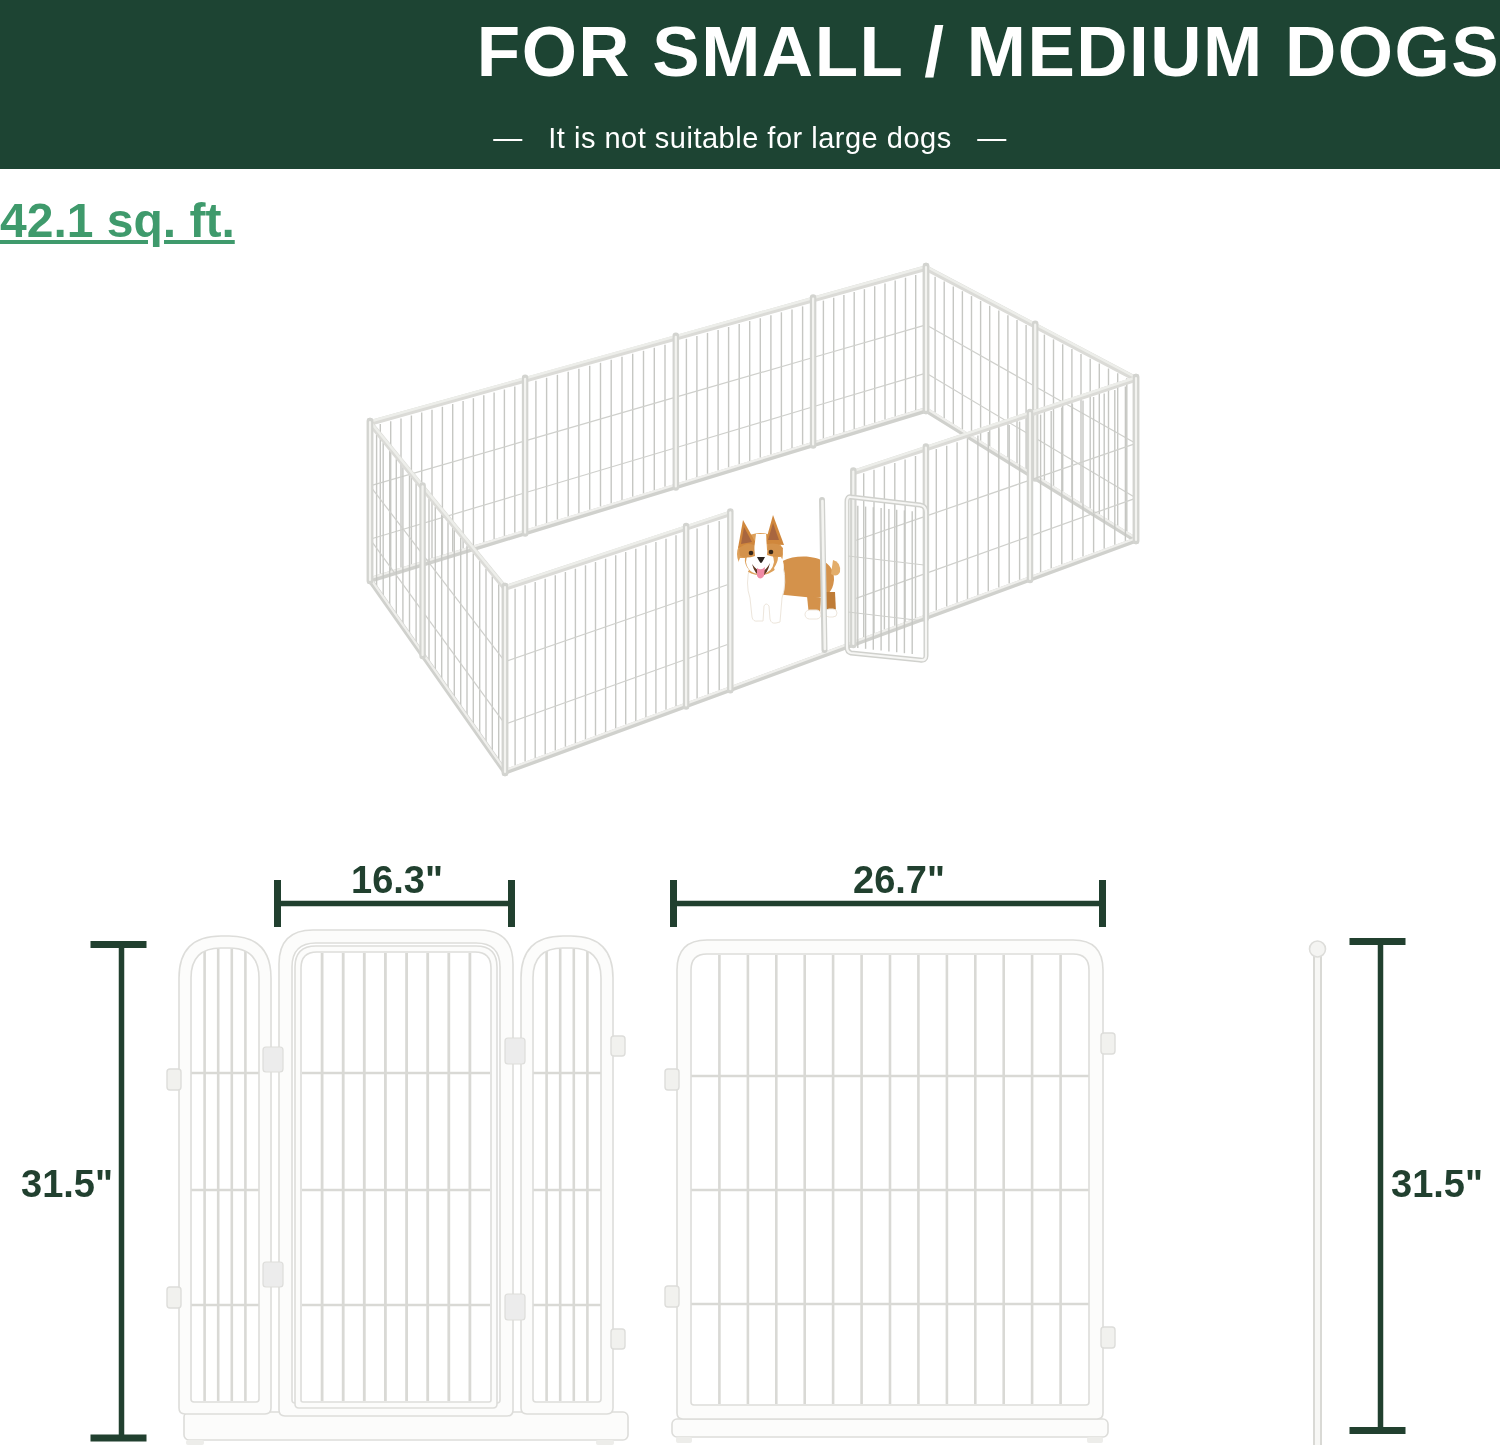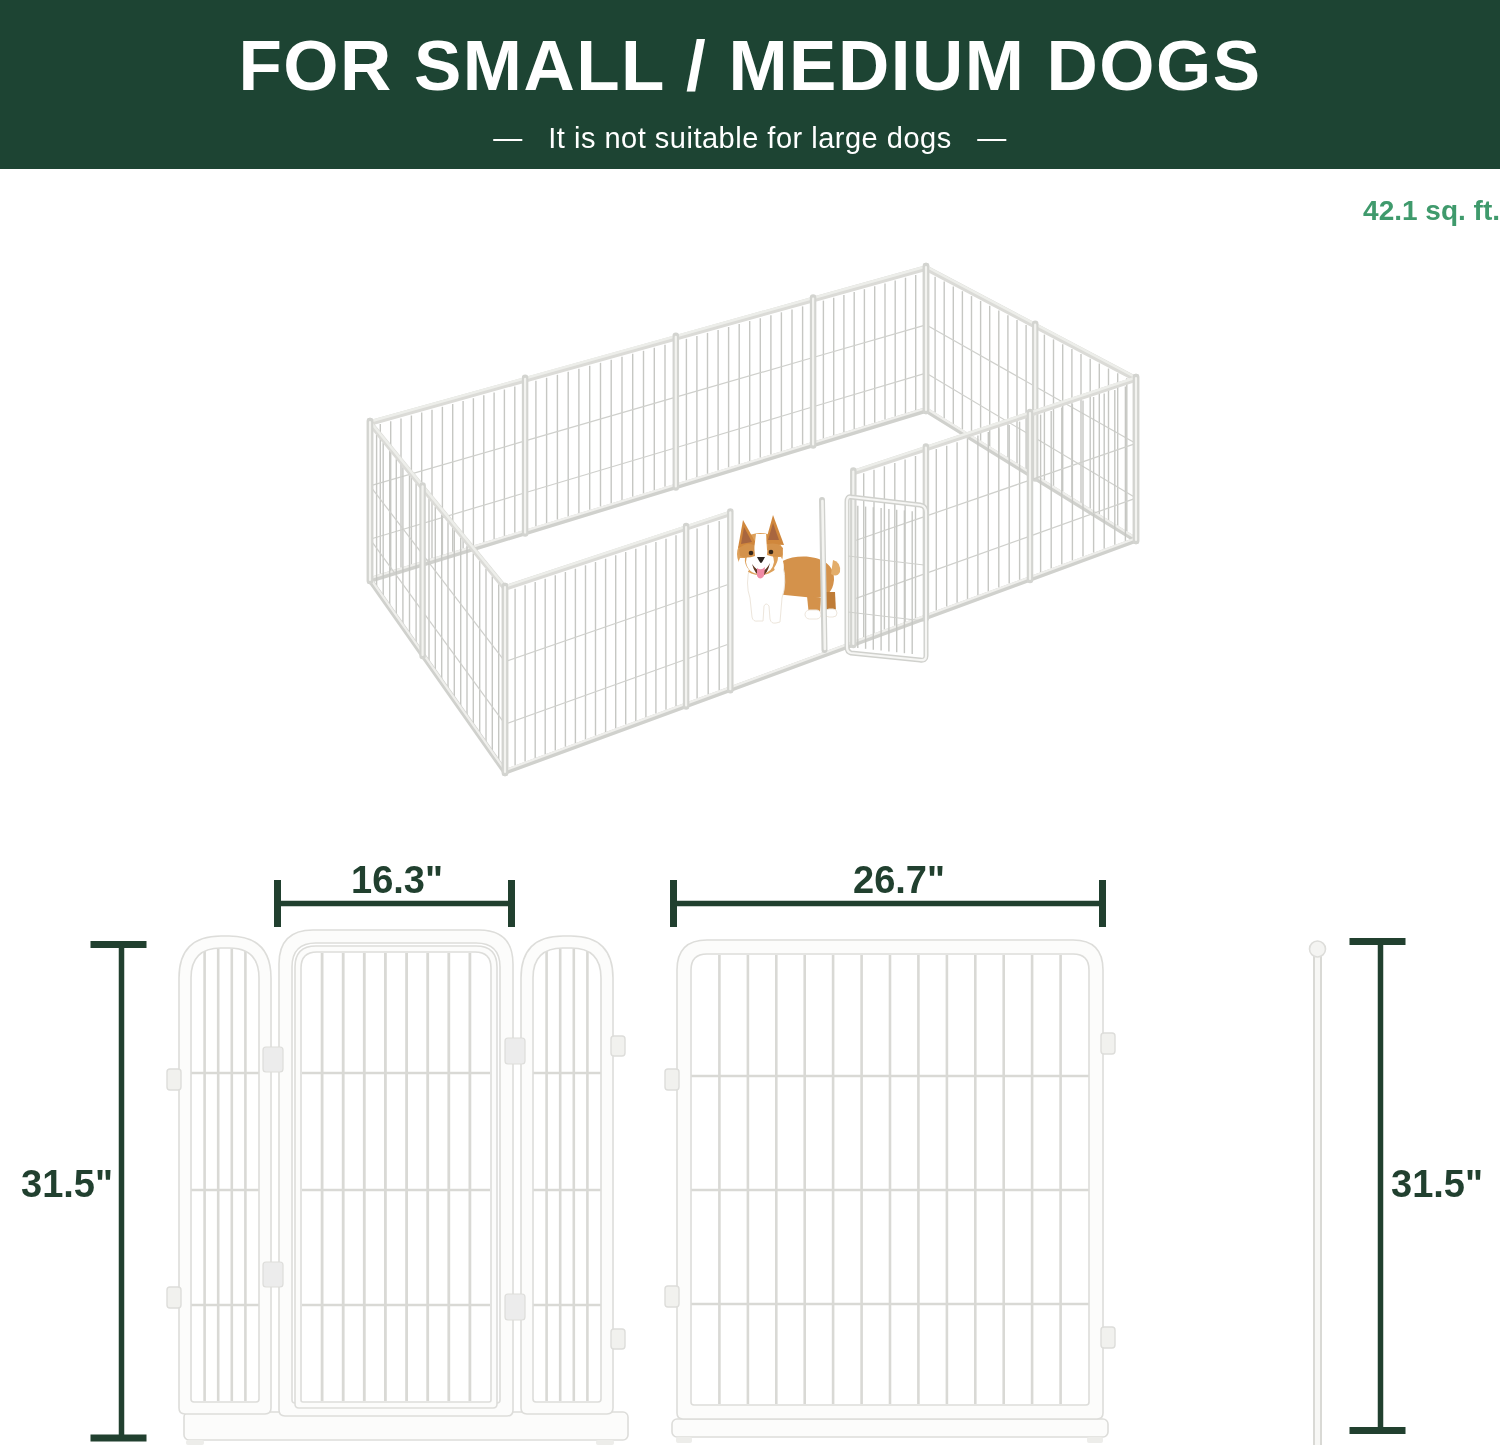--- a/index.html
+++ b/index.html
@@ -4,28 +4,28 @@
 <style>
   html,body { margin:0; padding:0; width:1500px; height:1445px; background:#ffffff;
                overflow:hidden; font-family:"Liberation Sans", sans-serif; }
   .abs { position:absolute; }
 </style>
 </head>
 <body>
 
 <div class="abs" style="left:0;top:0;width:1500px;height:169px;background:#1d4433;"></div>
 
-<div class="abs" style="left:0;top:30px;width:1500px;text-align:center;color:#fff;
+<div class="abs" style="left:0;top:16px;width:1500px;text-align:right;color:#fff;
      font-size:71px;font-weight:bold;letter-spacing:1.5px;line-height:1;">FOR SMALL / MEDIUM DOGS</div>
 
 <div class="abs" style="left:0;top:124px;width:1500px;text-align:center;color:#fff;
      font-size:29px;font-weight:normal;letter-spacing:0.5px;line-height:1;">—&nbsp;&nbsp; It is not suitable for large dogs &nbsp;&nbsp;—</div>
 
-<div class="abs" style="left:0;top:197px;width:1500px;text-align:right;color:#3f9a6c;
-     font-size:28px;font-weight:bold;letter-spacing:0px;line-height:1;">42.1 sq. ft.</div>
+<div class="abs" style="left:0;top:197px;width:1500px;text-align:left;color:#3f9a6c;
+     font-size:48px;font-weight:bold;letter-spacing:0px;line-height:1;text-decoration:underline;">42.1 sq. ft.</div>
 
 <svg class="abs" style="left:0;top:0;" width="1500" height="1445" viewBox="0 0 1500 1445">
 
 <g>
 <line x1="380.3" y1="424.1" x2="380.3" y2="573.8" stroke="#c6c7c3" stroke-width="1.4" stroke-linecap="butt"></line>
 <line x1="390.7" y1="421.2" x2="390.7" y2="570.7" stroke="#c6c7c3" stroke-width="1.4" stroke-linecap="butt"></line>
 <line x1="401.0" y1="418.4" x2="401.0" y2="567.5" stroke="#c6c7c3" stroke-width="1.4" stroke-linecap="butt"></line>
 <line x1="411.4" y1="415.5" x2="411.4" y2="564.4" stroke="#c6c7c3" stroke-width="1.4" stroke-linecap="butt"></line>
 <line x1="421.7" y1="412.6" x2="421.7" y2="561.2" stroke="#c6c7c3" stroke-width="1.4" stroke-linecap="butt"></line>
 <line x1="432.0" y1="409.7" x2="432.0" y2="558.0" stroke="#c6c7c3" stroke-width="1.4" stroke-linecap="butt"></line>

